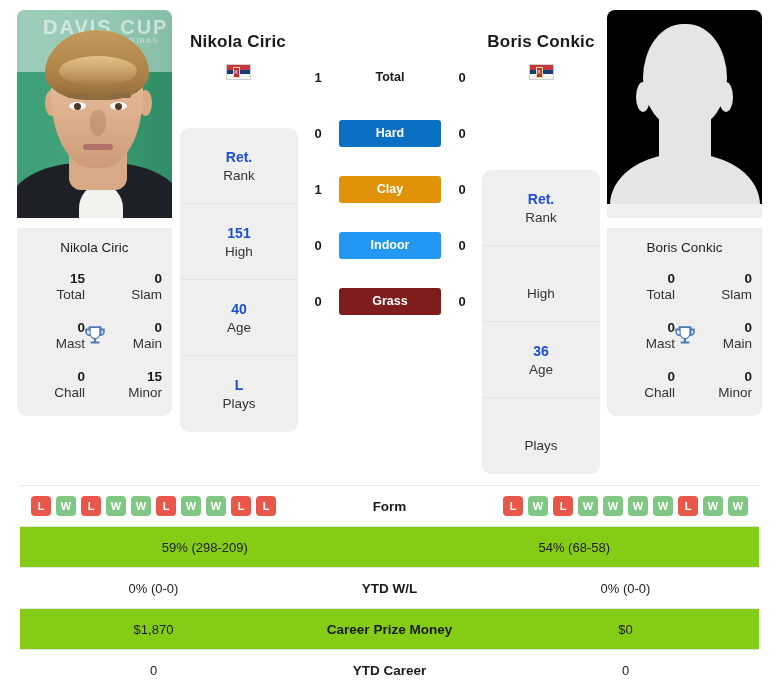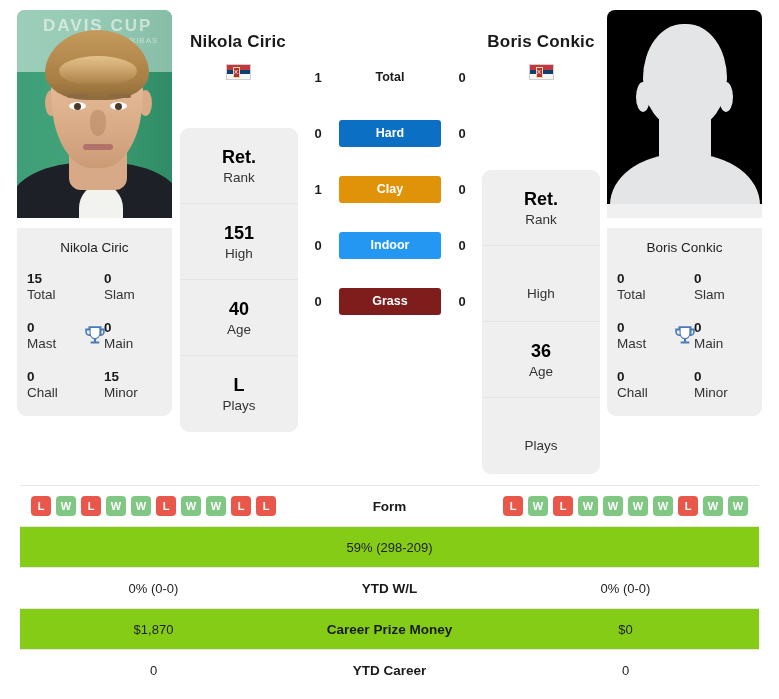--- a/index.html
+++ b/index.html
@@ -32,21 +32,21 @@
     background:
       linear-gradient(90deg,#3f9f78 0%, #41a27a 30%, #3b9a72 60%, #2f8c66 100%);
   }
   .bg-white-band {
     position: absolute; left: 0; top: 0; width: 100%; height: 30%;
     background: linear-gradient(90deg,#e8f3ee 0%, #dfeee8 40%, #cfe6dc 100%);
     opacity: .55;
   }
   .bg-text {
     position: absolute; top: 6px; left: 26px; right: 4px;
-    font-size: 17px; font-weight: 700; letter-spacing: 2px;
+    font-size: 20px; font-weight: 700; letter-spacing: 2px;
     color: rgba(255,255,255,.55); white-space: nowrap; overflow: hidden;
   }
   .bg-text2 {
     position: absolute; top: 26px; left: 62px;
     font-size: 8px; letter-spacing: 1px; color: rgba(255,255,255,.5);
   }
   .bg-logo {
     position: absolute; top: 54px; left: 104px;
     font-size: 26px; font-weight: 800; color: rgba(255,255,255,.45);
   }
@@ -164,36 +164,36 @@
     background: #efefef; border-radius: 9px; overflow: hidden;
   }
   .stack.left  { left: 180px; top: 128px; }
   .stack.right { left: 482px; top: 170px; }
   .scell {
     height: 76px; display: flex; flex-direction: column;
     align-items: center; justify-content: center;
     border-bottom: 1px solid #e4e4e4;
   }
   .scell:last-child { border-bottom: none; }
-  .scell .v { font-size: 18px; font-weight: 700; color: #000000; min-height: 17px; }
+  .scell .v { font-size: 14px; font-weight: 700; color: #1d4ed8; min-height: 17px; }
   .scell .k { font-size: 13.5px; color: #333; margin-top: 2px; }
 
   
   .pcard {
     position: absolute; width: 155px; top: 228px;
     background: #efefef; border-radius: 0 0 9px 9px;
     padding: 12px 10px 16px;
   }
   .pcard.left  { left: 17px; }
   .pcard.right { left: 607px; }
   .pcard-name { text-align: center; font-size: 13.5px; color: #222; margin-bottom: 16px; }
   .tgrid { position: relative; }
   .trow { display: flex; justify-content: space-between; margin-bottom: 18px; }
   .trow:last-child { margin-bottom: 0; }
-  .tcell { width: 58px; text-align: left; }
+  .tcell { width: 58px; text-align: right; }
   .tcell .v { font-size: 13.5px; font-weight: 700; color: #1a1a1a; }
   .tcell .k { font-size: 13.5px; color: #333; margin-top: 1px; }
   .trophy {
     position: absolute; left: 50%; top: 50%; transform: translate(-50%,-50%);
     width: 26px; height: 26px;
   }
 
   
   .stats { position: absolute; left: 20px; top: 485px; width: 739px; }
   .srow2 { display: flex; align-items: center; height: 41px; border-top: 1px solid #e6e6e6; }
@@ -449,20 +449,21 @@
             <div class="fbadge W">W</div>
             <div class="fbadge L">L</div>
             <div class="fbadge W">W</div>
             <div class="fbadge W">W</div>
           </div>
       </div>
     </div>
 
     <div class="srow2 shade">
       <div class="cellL">59% (298-209)</div>
+      <div class="cellR">54% (68-58)</div>
     </div>
 
     <div class="srow2">
       <div class="cellL">0% (0-0)</div>
       <div class="cellM">YTD W/L</div>
       <div class="cellR">0% (0-0)</div>
     </div>
 
     <div class="srow2 shade">
       <div class="cellL">$1,870</div>

